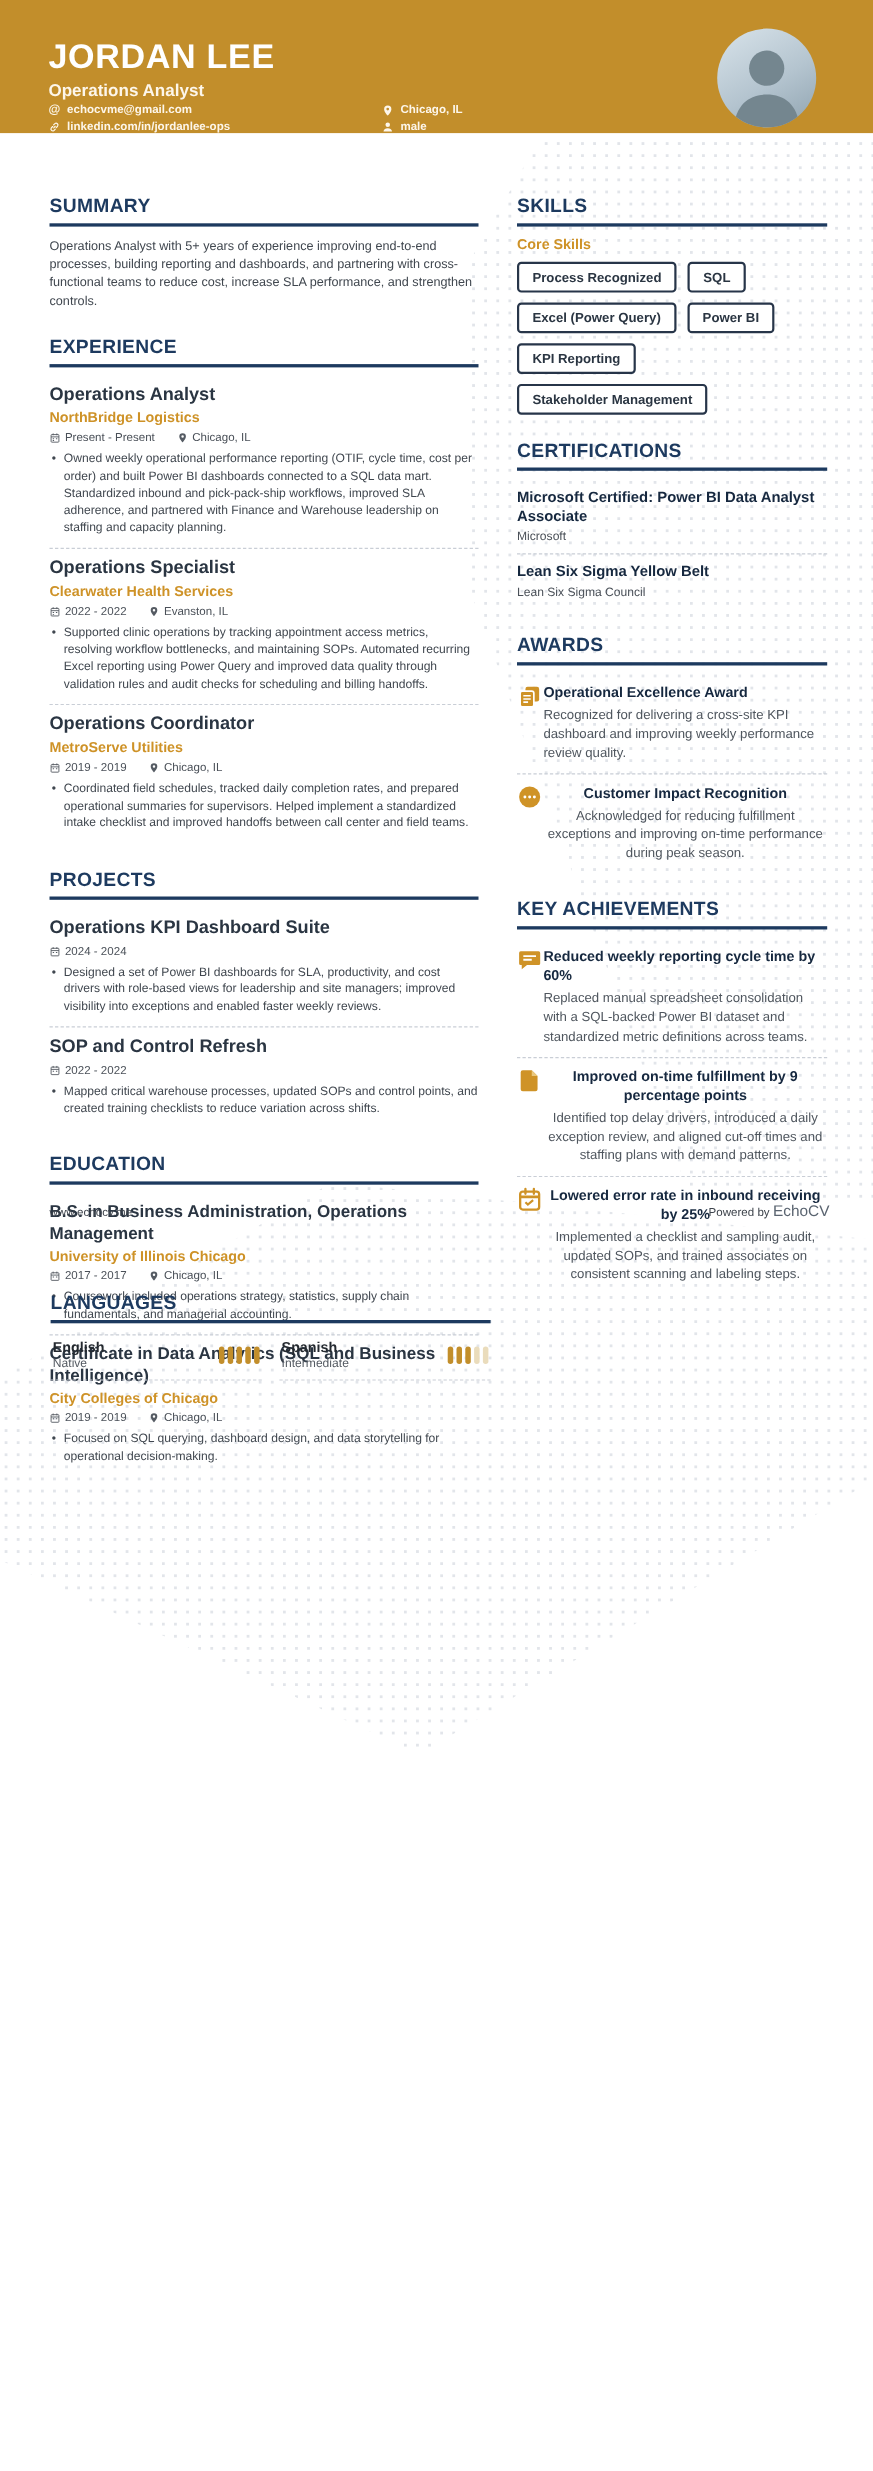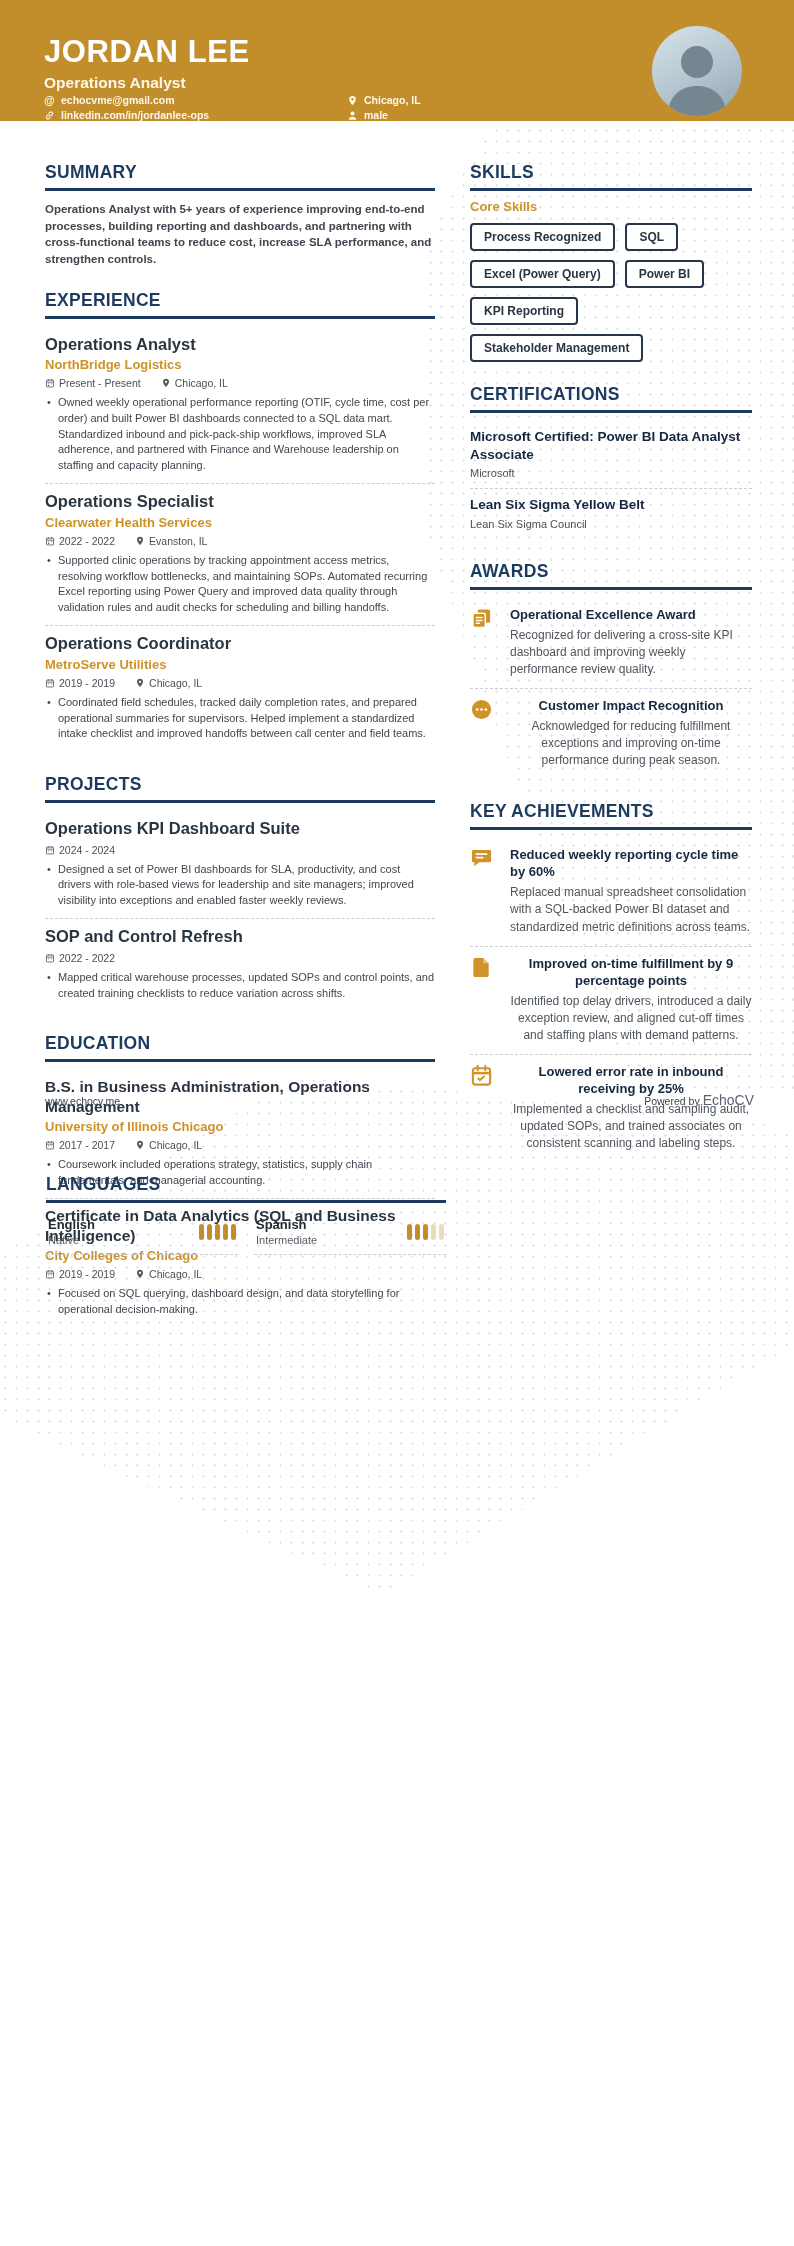--- a/index.html
+++ b/index.html
@@ -33,28 +33,28 @@
                   font-size: 10.5px; font-weight: 700; }
   .contact-item .cicon { width: 11px; height: 11px; color: #fdf6ea; flex: 0 0 11px; }
   .at-glyph { font-size: 11px; font-weight: 700; line-height: 11px; }
   .avatar { position: absolute; left: 652px; top: 26px; width: 90px; height: 90px;
             border-radius: 50%; overflow: hidden;
             background: linear-gradient(150deg, #d8e3ea 0%, #b4c4cf 55%, #8fa3b0 100%); }
   .avatar svg { width: 100%; height: 100%; }
 
   
   .main { position: absolute; top: 121px; left: 0; width: 794px; z-index: 1; }
-  .cols { display: flex; padding: 41px 0 0 45px; gap: 35px; }
+  .cols { display: flex; padding: 56px 0 0 45px; gap: 35px; }
   .col-left { width: 390px; }
   .col-right { width: 282px; }
 
   .section { margin-bottom: 22px; }
   .sec-h { font-size: 17.5px; font-weight: 800; color: #1d3a5f; letter-spacing: .3px;
            border-bottom: 3px solid #1d3a5f; padding-bottom: 5px; margin-bottom: 8px; }
-  .summary-text { font-size: 11.5px; color: #40474f; line-height: 1.45; padding-top: 2px; font-weight: bold; }
+  .summary-text { font-size: 11.5px; color: #40474f; line-height: 1.45; padding-top: 2px; }
 
   .entry { padding: 7px 0 10px; }
   .entry + .entry { border-top: 1px dashed #c9ced6; }
   .entry-title { font-size: 16.5px; font-weight: 600; color: #2a3542; line-height: 1.25; }
   .company { font-size: 13px; font-weight: 700; color: #ce9227; margin-top: 3px; }
   .meta { display: flex; gap: 20px; margin-top: 5px; font-size: 10.5px; color: #4a5058; }
   .meta-item { display: flex; align-items: center; gap: 4px; }
   .meta-item .micon { width: 10px; height: 10px; color: #555b63; flex: 0 0 10px; }
   .bullet { position: relative; padding-left: 13px; font-size: 11px; color: #40474f;
             line-height: 1.42; margin-top: 6px; }
@@ -64,21 +64,21 @@
   .subhead { font-size: 13px; font-weight: 700; color: #ce9227; margin: 4px 0 9px; }
   .chips { display: flex; flex-wrap: wrap; gap: 9px 10px; }
   .chip { border: 2px solid #273549; border-radius: 4px; padding: 5px 12px;
           font-size: 12px; font-weight: 700; color: #2a3542; background: #fff; }
 
   .cert { padding: 7px 0 9px; }
   .cert + .cert { border-top: 1px dashed #c9ced6; }
   .cert-name { font-size: 13.5px; font-weight: 700; color: #16283f; line-height: 1.3; }
   .cert-issuer { font-size: 11px; color: #4a5058; margin-top: 4px; }
 
-  .card { display: flex; gap: 17px; padding: 8px 0 10px; }
+  .card { display: flex; gap: 1px; padding: 8px 0 10px; }
   .card + .card { border-top: 1px dashed #c9ced6; text-align: center; }
   .card-icon { width: 23px; height: 23px; flex: 0 0 23px; margin-top: 1px; }
   .card-icon svg { width: 23px; height: 23px; }
   .card-title { font-size: 13px; font-weight: 700; color: #16283f; line-height: 1.32; }
   .card-desc { font-size: 12px; color: #4f565e; line-height: 1.42; margin-top: 4px; }
 
   
   .footer { position: absolute; left: 45px; right: 40px; display: flex;
             justify-content: space-between; align-items: baseline; z-index: 1; }
   .footer-1 { top: 1092px; }

